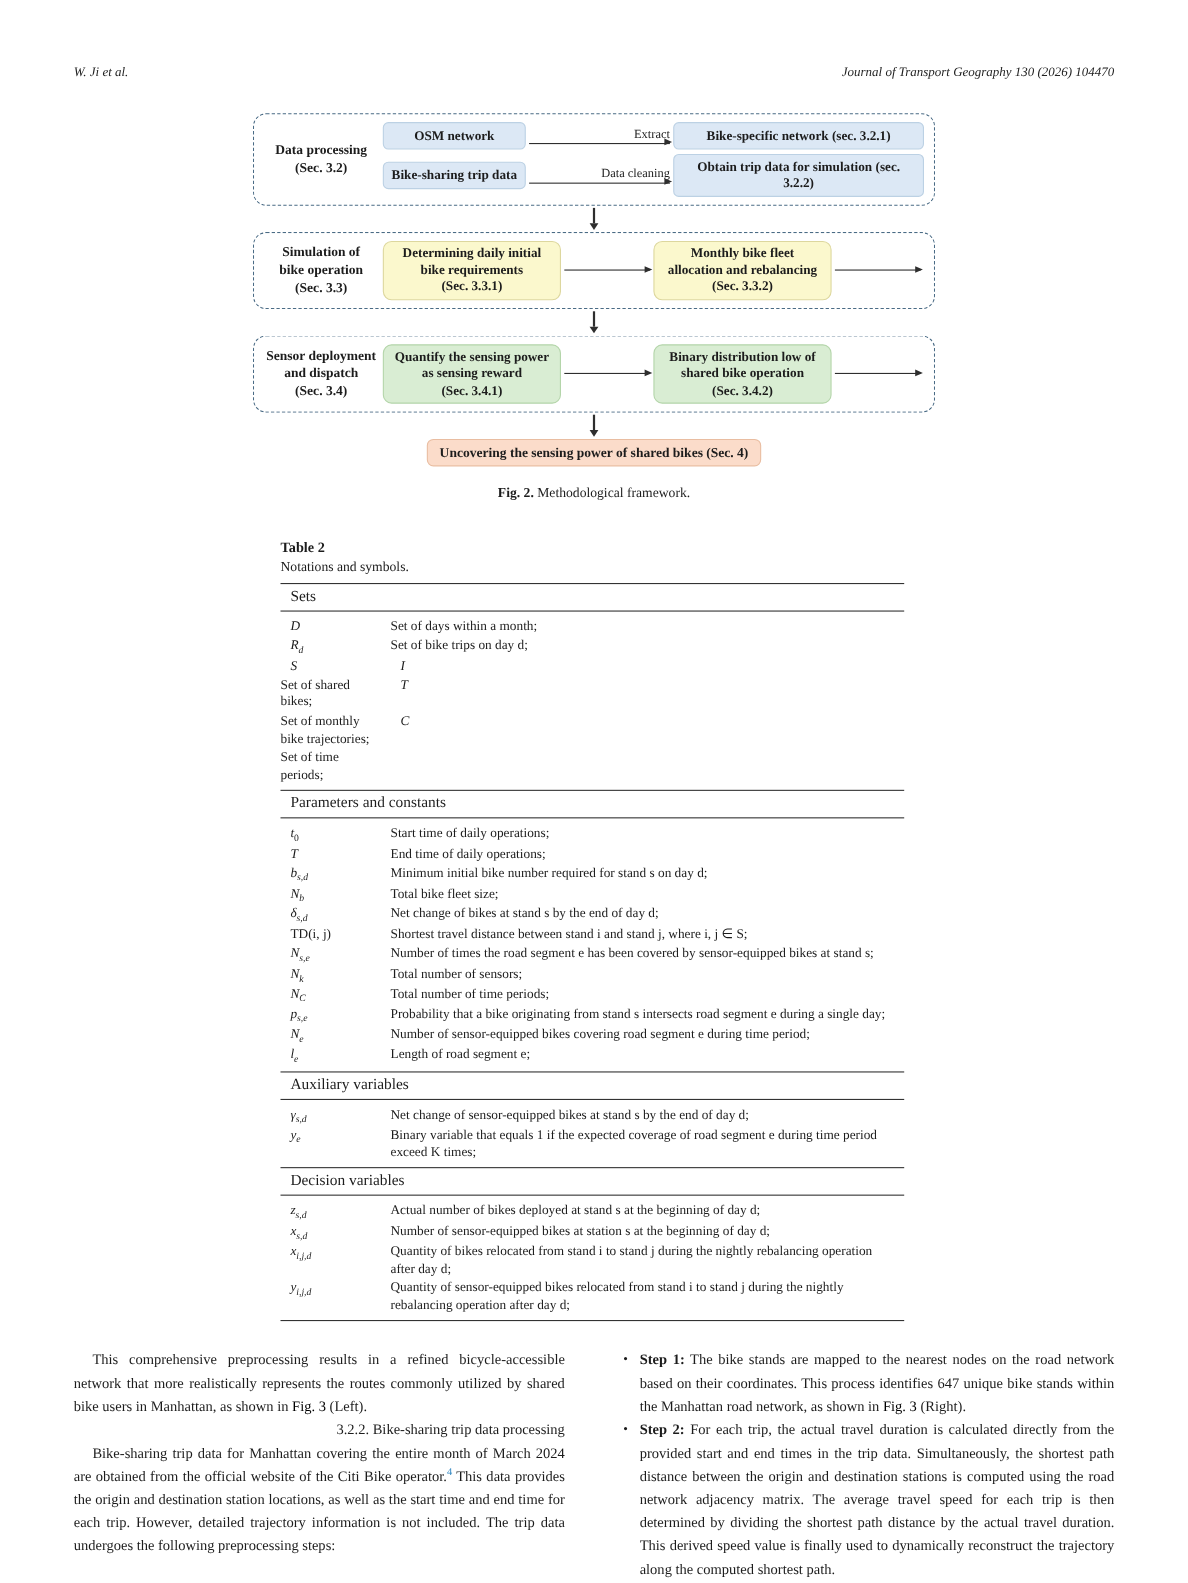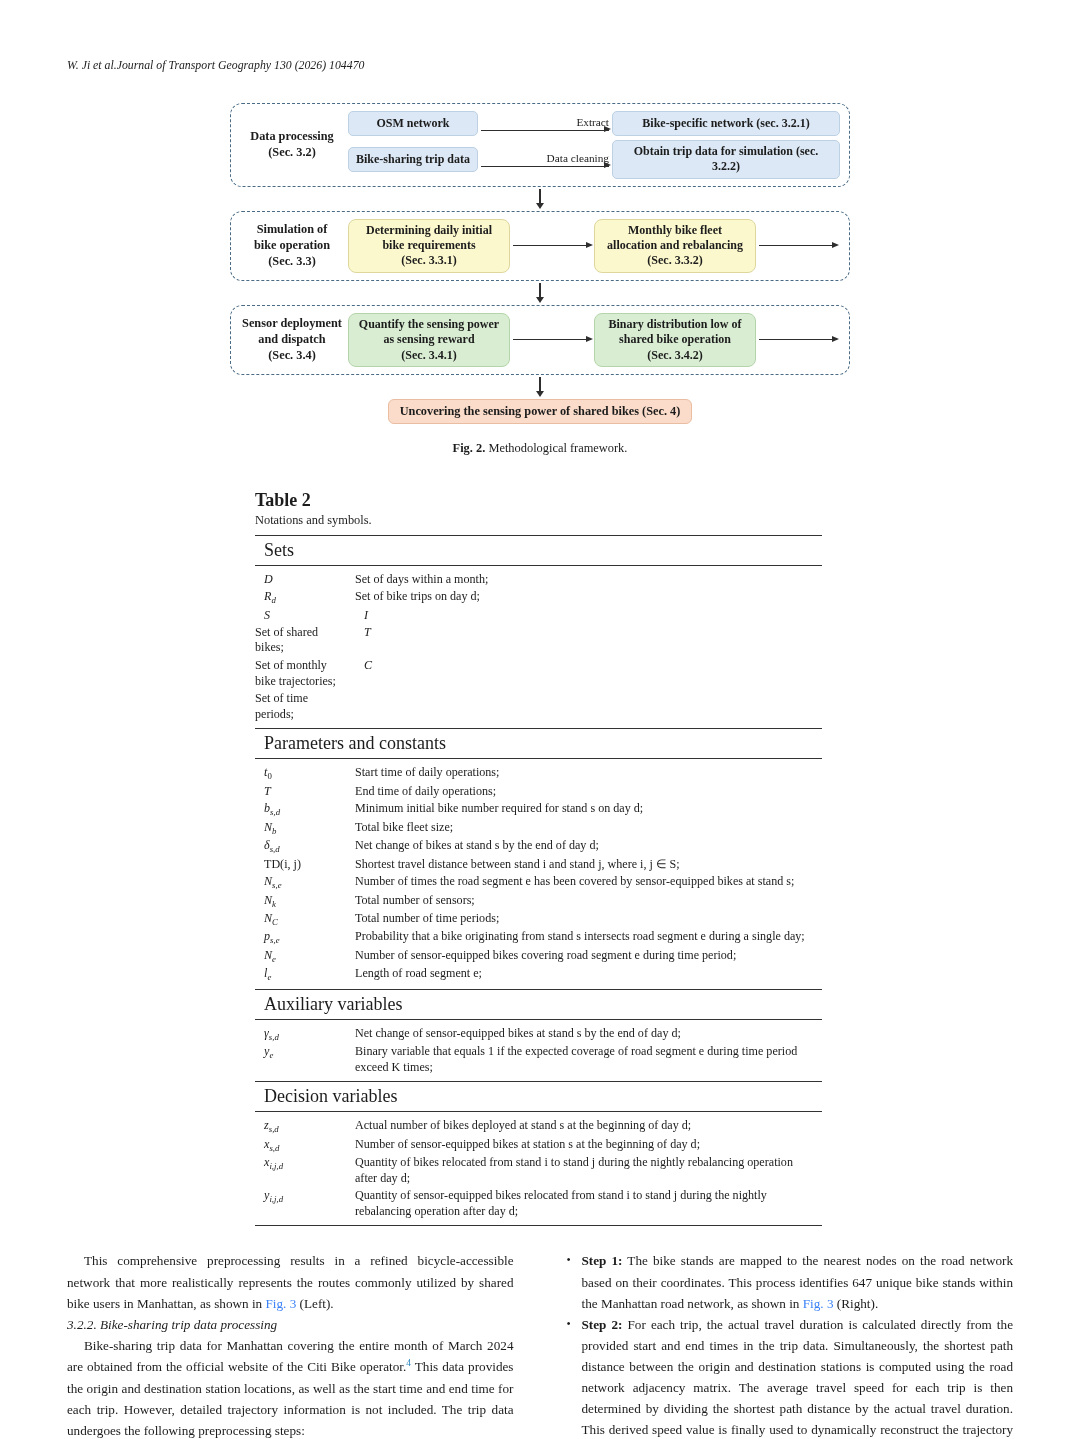--- a/index.html
+++ b/index.html
@@ -3,21 +3,21 @@
 <meta charset="utf-8">
 <style>
   html,body { margin:0; padding:0; background:#ffffff; }
   body {
     width:1080px; height:1439px; position:relative; overflow:hidden;
     font-family:"Liberation Serif", serif; color:#1c1c1c;
   }
   .page { padding:58px 67px 0 67px; box-sizing:border-box; }
 
   
-  .pagehead { display:flex; font-style:italic; font-size:11.8px; color:#222; }
+  .pagehead { display:flex; justify-content:space-between; font-style:italic; font-size:11.8px; color:#222; }
 
   
   .fig2 { width:620px; margin:30px auto 0; }
   .stage { border:1.5px dashed #4a6b85; border-radius:12px; display:flex; align-items:center; padding:7px 9px 7px 5px; box-sizing:border-box; }
   .stage-label { flex:0 0 112px; font-weight:bold; font-size:12.3px; text-align:center; white-space:pre-line; line-height:1.3; }
   .s1-rows { flex:1; display:flex; flex-direction:column; gap:4px; }
   .s1-row { display:flex; align-items:center; }
   .fbox { font-weight:bold; font-size:12px; text-align:center; white-space:pre-line; line-height:1.28;
           border-radius:5px; padding:3px 6px; display:flex; align-items:center; justify-content:center; box-sizing:border-box; }
   .blue  { background:#dce8f5; border:1px solid #bcd1e4; }
@@ -33,36 +33,36 @@
                   border-left:7px solid #2e2e2e; border-top:3.6px solid transparent; border-bottom:3.6px solid transparent; }
   .varrow { width:1.6px; height:14px; background:#2e2e2e; margin:2px auto 8px; position:relative; }
   .varrow::after { content:""; position:absolute; bottom:-6px; left:-3.7px; width:0; height:0;
                    border-top:6.5px solid #2e2e2e; border-left:4.2px solid transparent; border-right:4.2px solid transparent; }
   .finalbox { margin:0 auto; width:fit-content; background:#fbdcca; border:1px solid #e9bda1; border-radius:6px;
               font-weight:bold; font-size:12.3px; padding:4px 11px; }
   .figcap { text-align:center; font-size:12.4px; margin-top:17px; }
 
   
   .tablewrap { width:567px; margin:34px 0 0 188px; }
-  .tlabel { font-weight:bold; font-size:18px; }
+  .tlabel { font-weight:bold; font-size:13px; }
   .tcap { font-size:12.4px; margin:2px 0 7px; }
   .tbody { border-bottom:1.4px solid #333; }
-  .tsec { border-top:1.4px solid #333; border-bottom:1.4px solid #333; font-size:18px; padding:4px 0 4px 9px; }
+  .tsec { border-top:1.4px solid #333; border-bottom:1.4px solid #333; font-size:14px; padding:4px 0 4px 9px; }
   .tgrid { display:grid; grid-template-columns:100px 1fr; font-size:12.1px; padding:6px 0; row-gap:2px; }
   .tsym { padding-left:9px; }
   .tsym sub { font-size:8.8px; }
   .tdesc { padding-right:6px; line-height:1.29; }
 
   
   .cols { display:flex; gap:53px; margin-top:24px; }
   .col { flex:1; font-size:13.2px; line-height:1.6; text-align:justify; }
   .col p { margin:0; }
   .indent { text-indent:17px; }
-  .subhead { font-style:italic; margin:21px 0 9px; text-align:left; }
-  a.ref { color:#3b82f6; text-decoration:none; cursor:pointer; }
+  .subhead { margin:21px 0 9px; text-align:right; }
+  a.ref { color:#000000; text-decoration:none; cursor:pointer; }
   sup.fnref { color:#2e86c1; font-size:9.5px; }
   .footnote { margin-top:24px; font-size:11.8px; text-align:left; }
   .fnrule { width:92px; border-top:1.4px solid #222; margin-bottom:6px; }
   .steps .step { display:flex; }
   .bullet { flex:0 0 15px; font-size:12px; padding-top:1px; text-align:left; }
   .stepbody { flex:1; text-align:justify; }
 </style>
 </head>
 <body>
 

